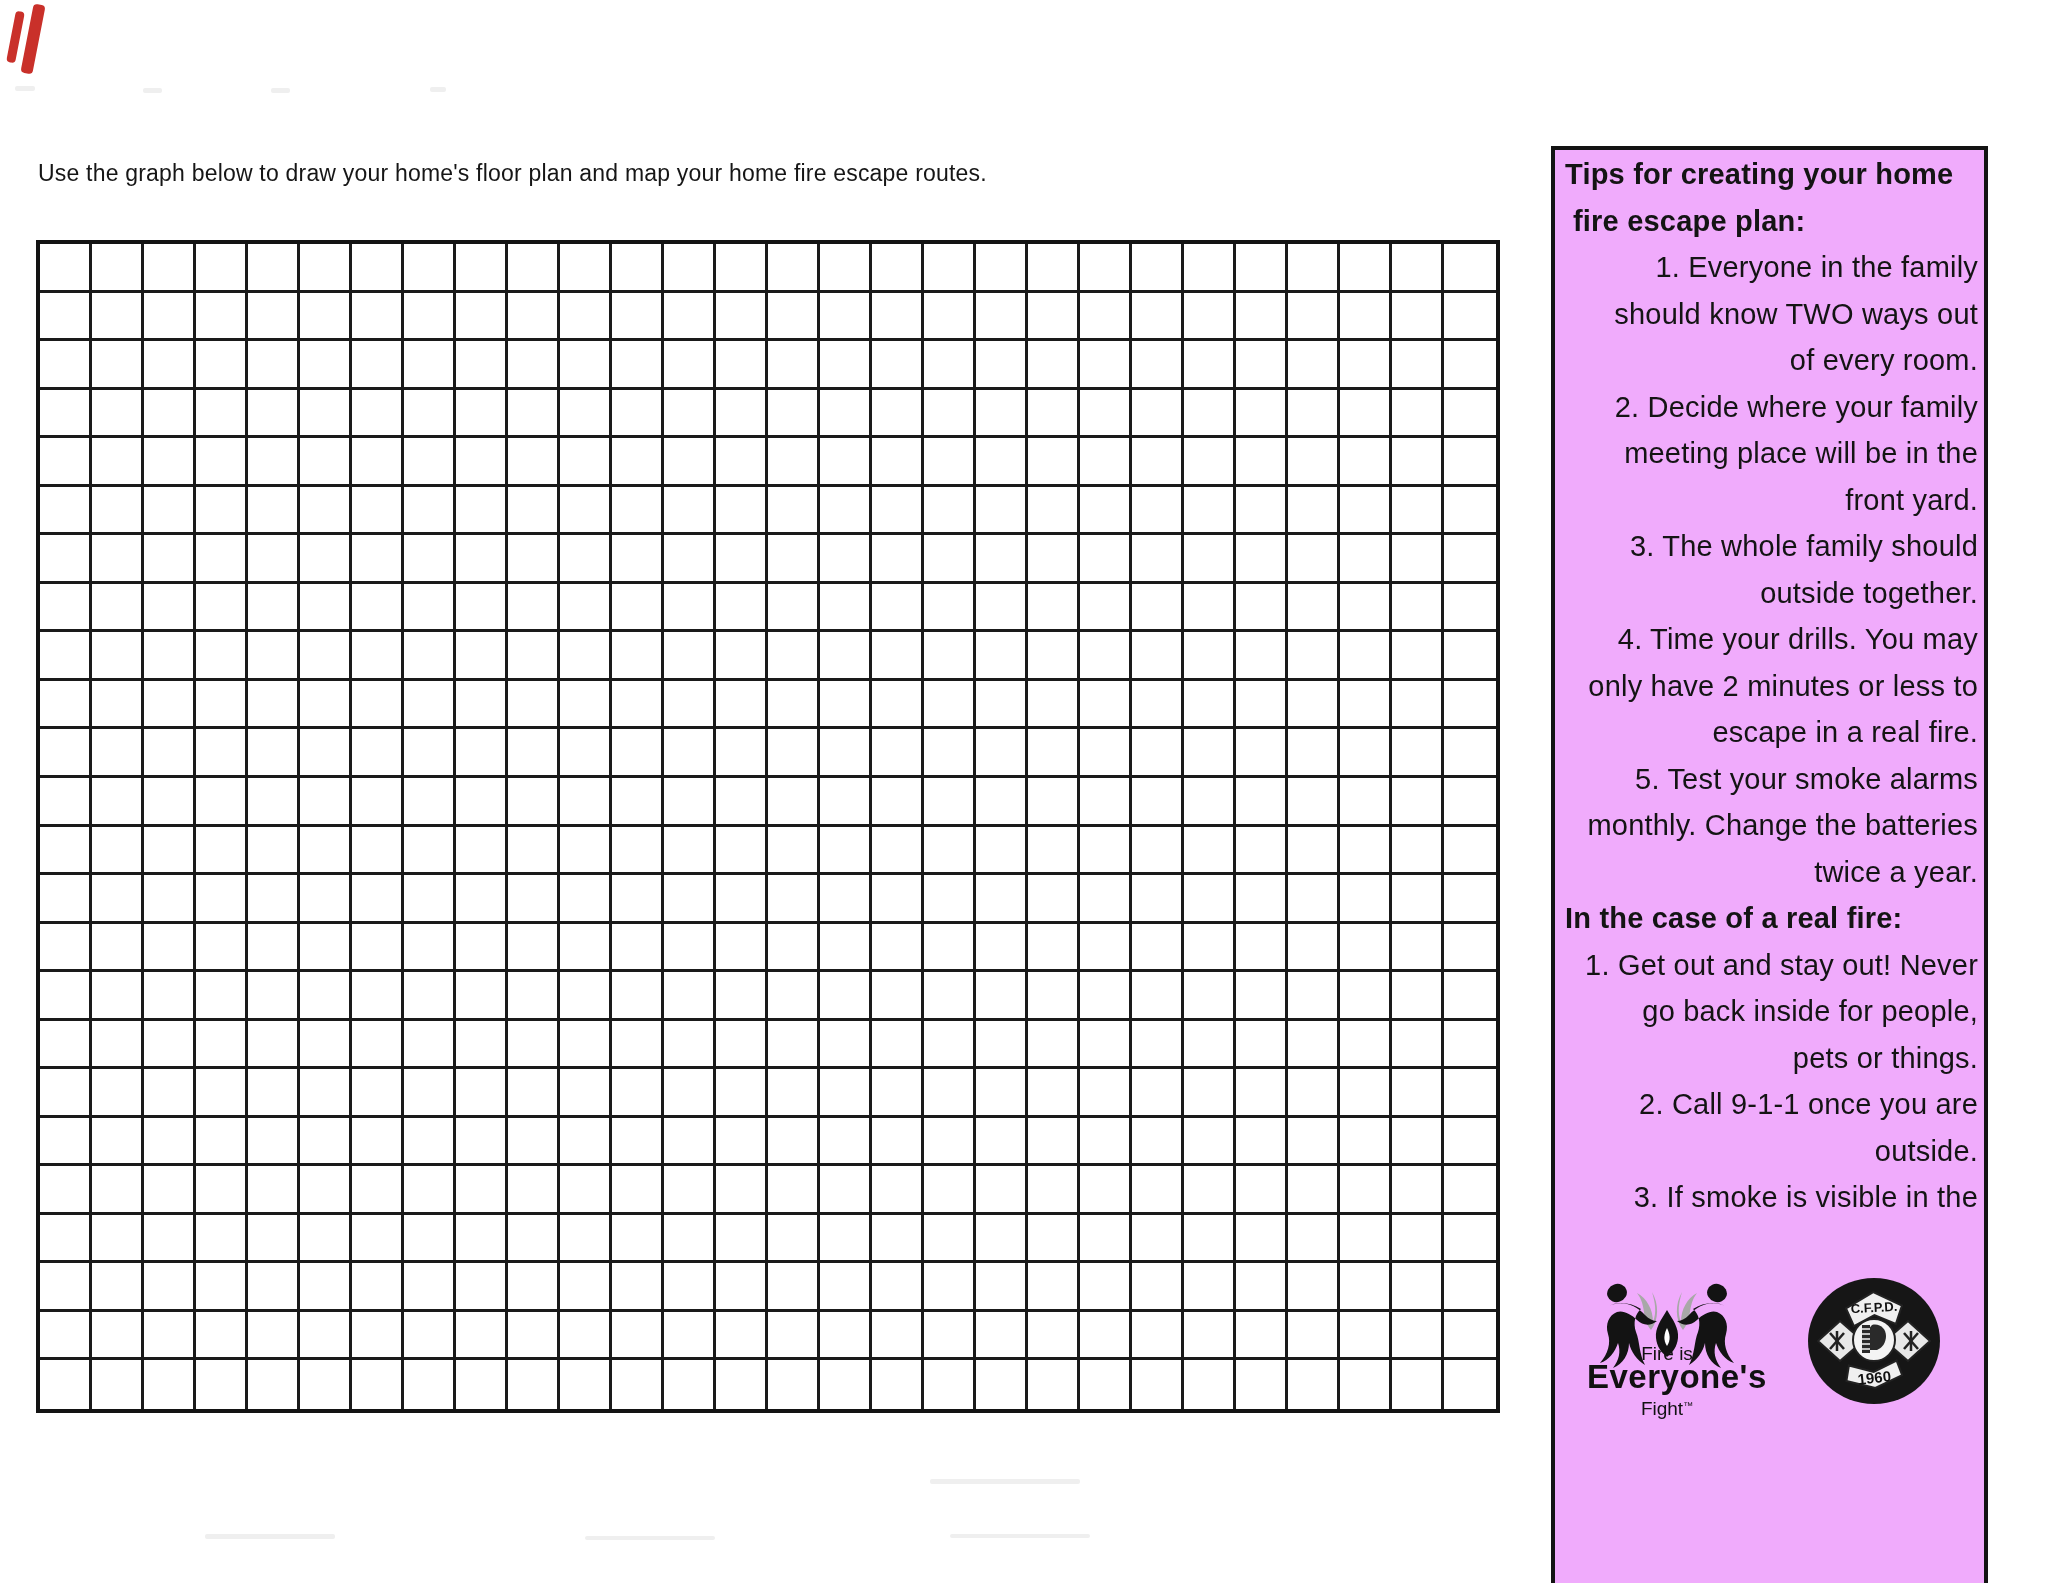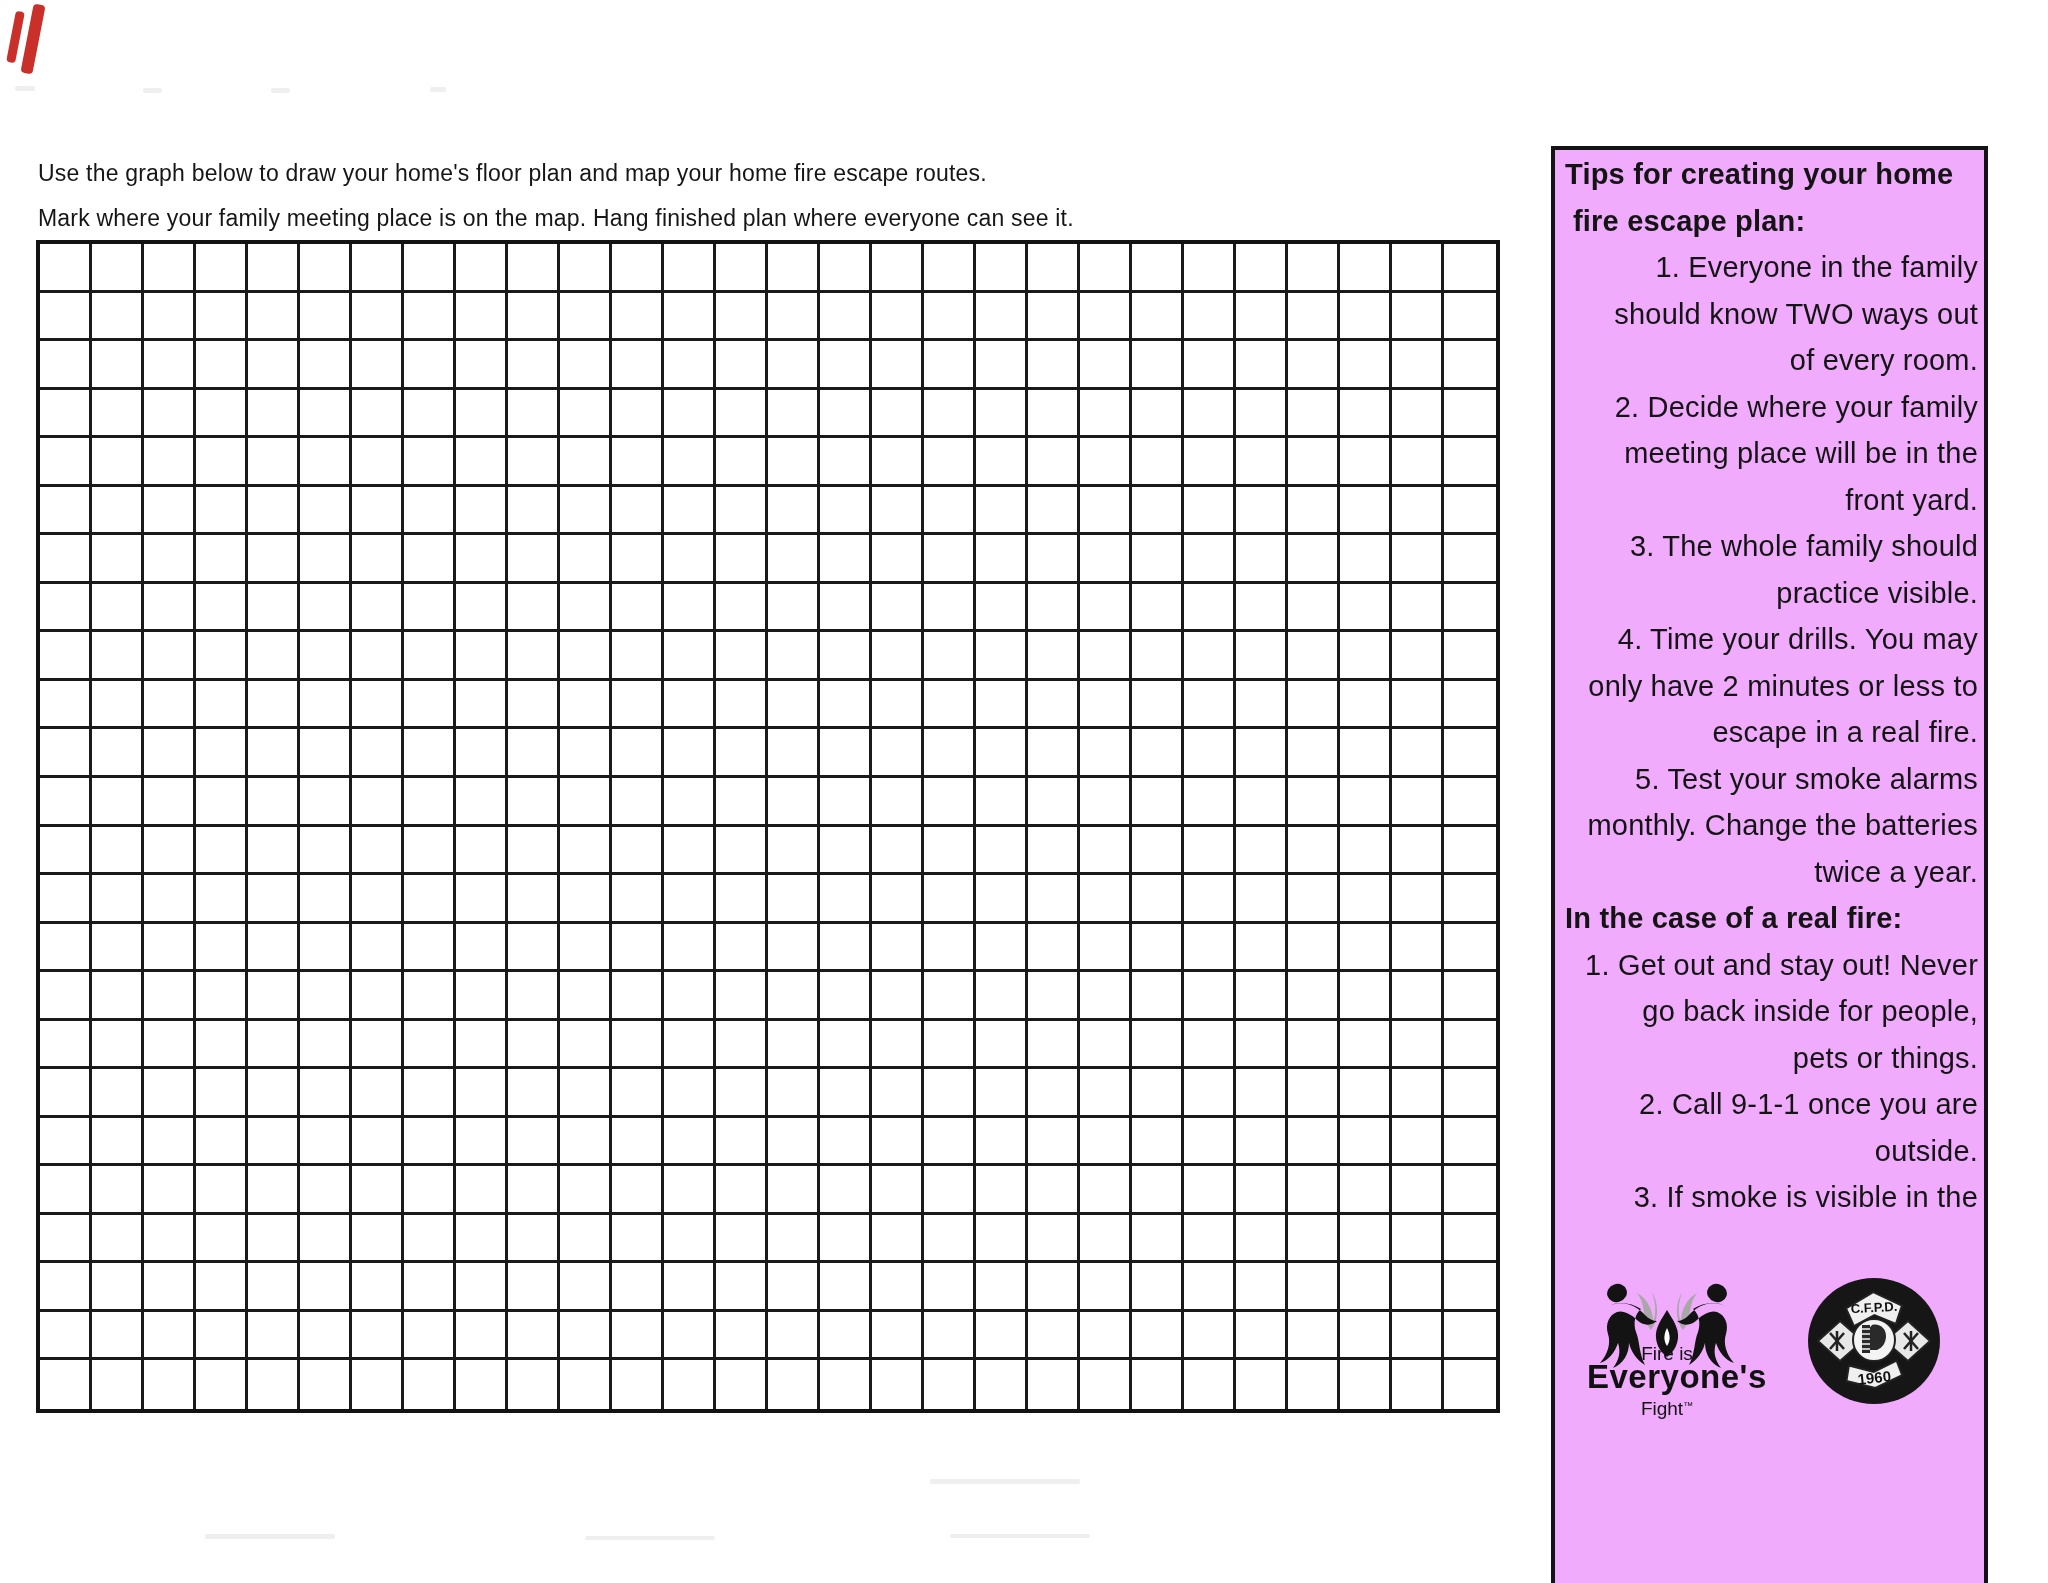--- a/index.html
+++ b/index.html
@@ -61,21 +61,20 @@
 <div class="smudge" style="left:143px;top:88px;width:19px;height:5px;"></div>
 <div class="smudge" style="left:271px;top:88px;width:19px;height:5px;"></div>
 <div class="smudge" style="left:430px;top:87px;width:16px;height:5px;"></div>
 <div class="smudge" style="left:930px;top:1479px;width:150px;height:5px;"></div>
 <div class="smudge" style="left:205px;top:1534px;width:130px;height:5px;"></div>
 <div class="smudge" style="left:585px;top:1536px;width:130px;height:4px;"></div>
 <div class="smudge" style="left:950px;top:1534px;width:140px;height:4px;"></div>
 
 <div class="header-text">
   <div>Use the graph below to draw your home's floor plan and map your home fire escape routes.</div>
-  <div>Mark where your family meeting place is on the map. Hang finished plan where everyone can see it.</div>
 </div>
 
 <div class="floor-grid" id="grid" style="grid-template-columns: repeat(28, 1fr); grid-template-rows: repeat(24, 1fr);">
     <div class="cell"></div>
     <div class="cell"></div>
     <div class="cell"></div>
     <div class="cell"></div>
     <div class="cell"></div>
     <div class="cell"></div>
     <div class="cell"></div>
@@ -751,21 +750,21 @@
     <div class="bold">Tips for creating your home</div>
     <div class="bold title2">fire escape plan:</div>
     <div id="tips1">
         <div class="tip-line">1. Everyone in the family</div>
         <div class="tip-line cont">should know TWO ways out</div>
         <div class="tip-line cont">of every room.</div>
         <div class="tip-line">2. Decide where your family</div>
         <div class="tip-line cont">meeting place will be in the</div>
         <div class="tip-line cont">front yard.</div>
         <div class="tip-line">3. The whole family should</div>
-        <div class="tip-line cont">practice visible.</div>
+        <div class="tip-line cont">outside together.</div>
         <div class="tip-line">4. Time your drills. You may</div>
         <div class="tip-line cont">only have 2 minutes or less to</div>
         <div class="tip-line cont">escape in a real fire.</div>
         <div class="tip-line">5. Test your smoke alarms</div>
         <div class="tip-line cont">monthly. Change the batteries</div>
         <div class="tip-line cont">twice a year.</div>
       </div>
     <div class="bold">In the case of a real fire:</div>
     <div id="tips2">
         <div class="tip-line">1. Get out and stay out! Never</div>

